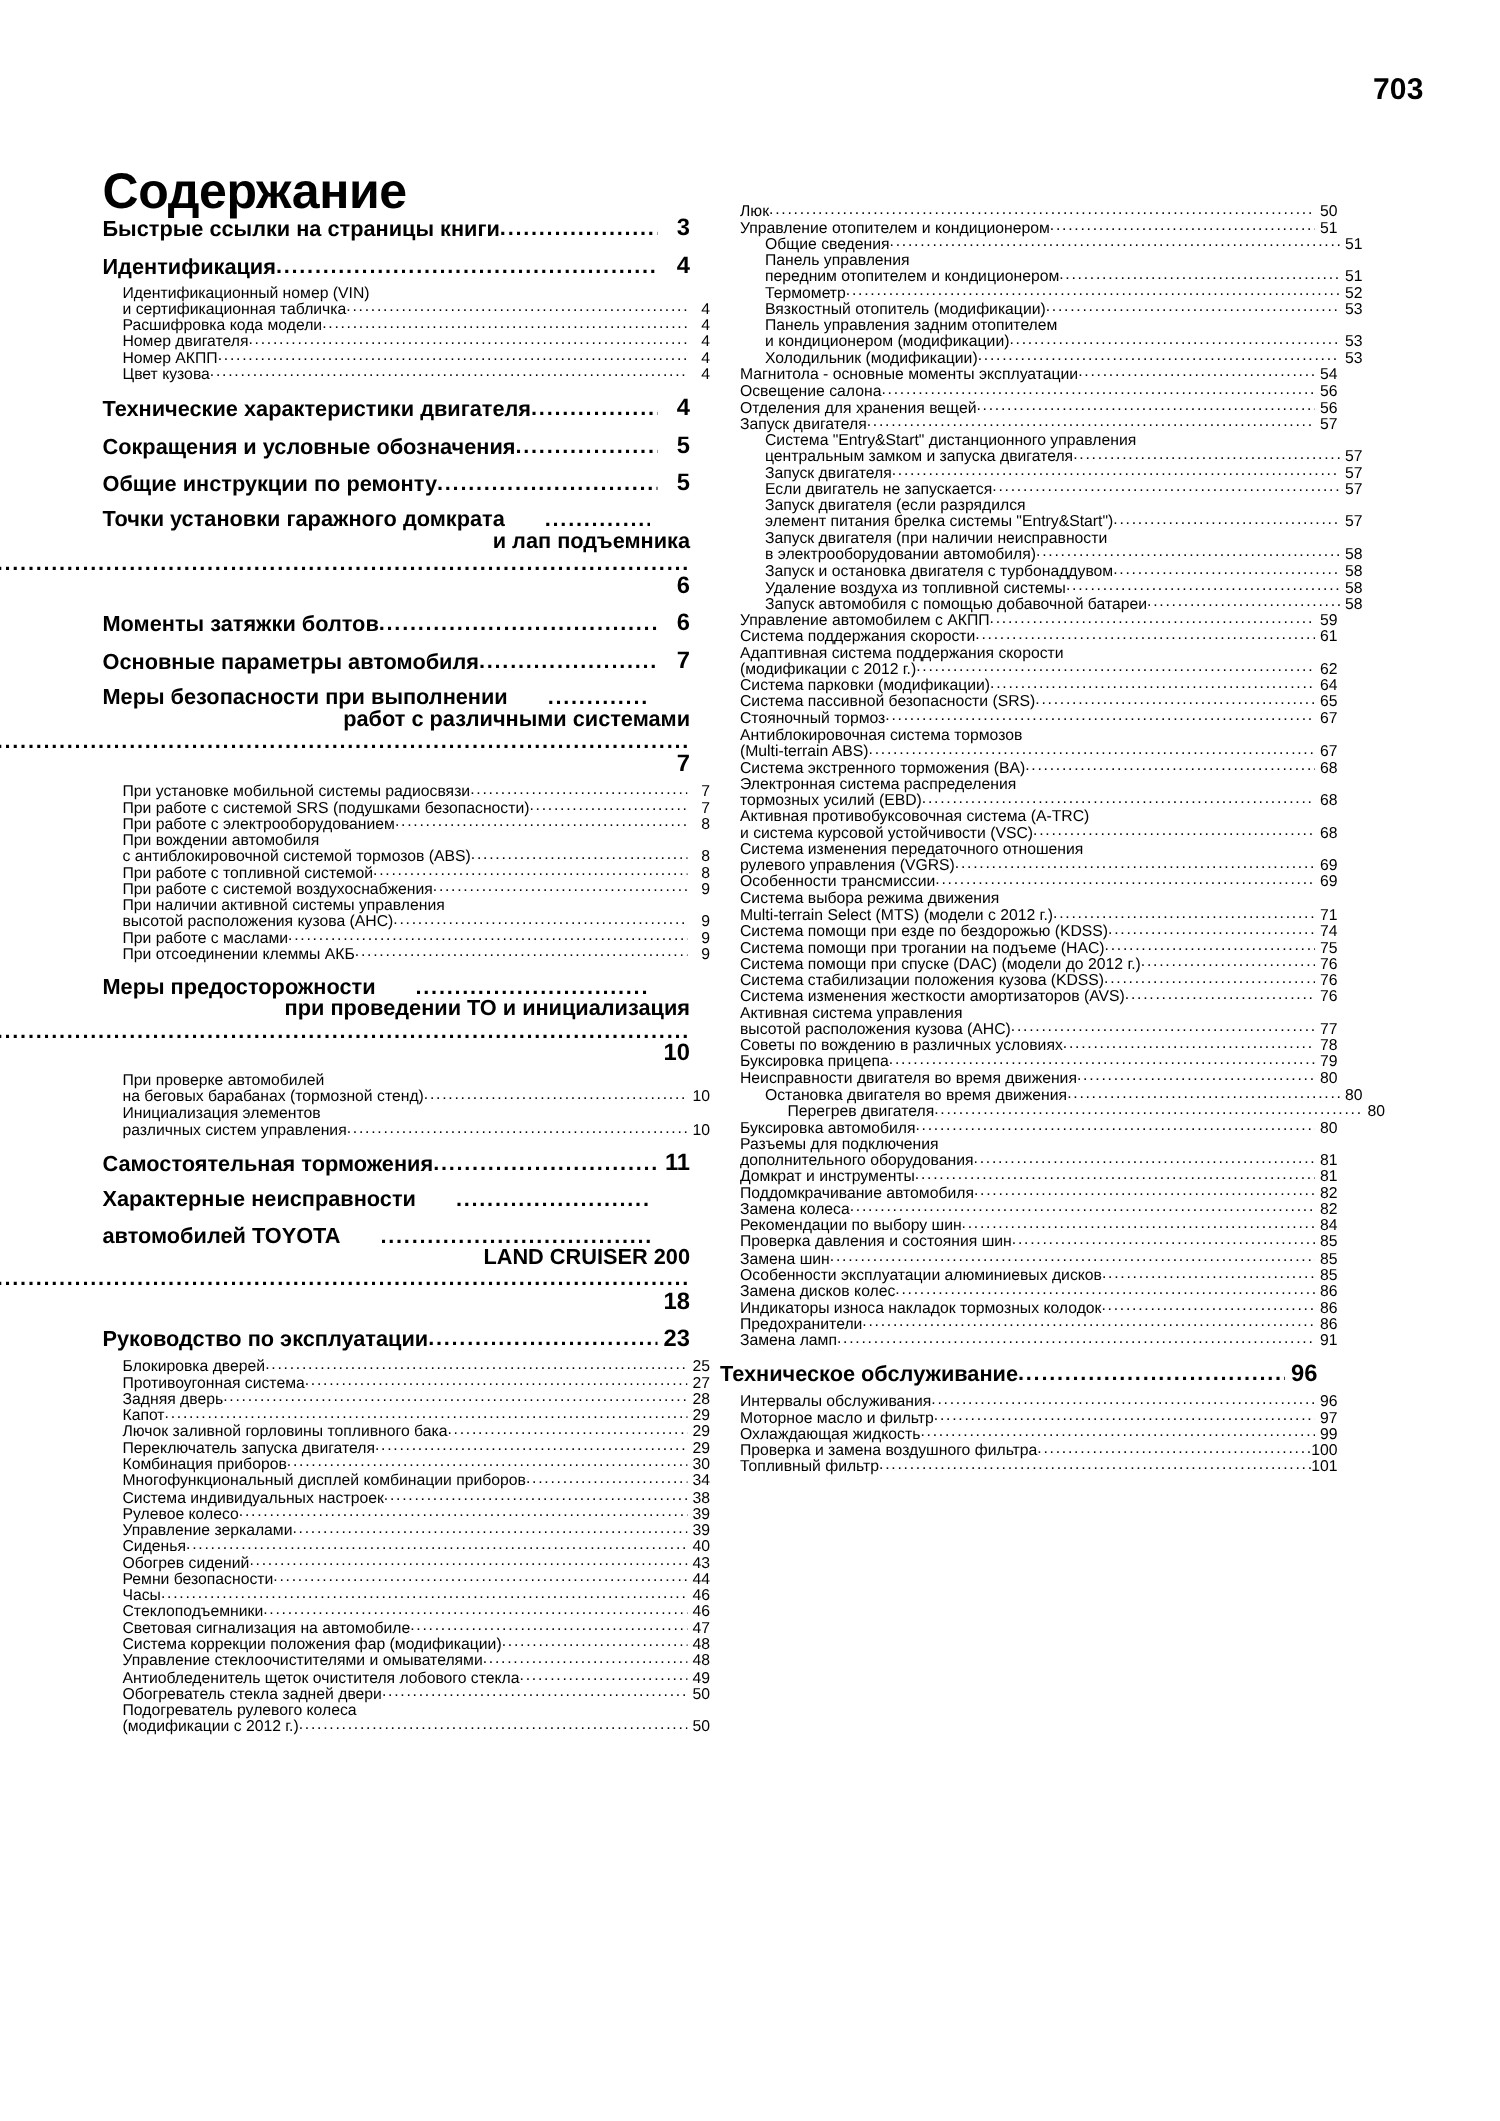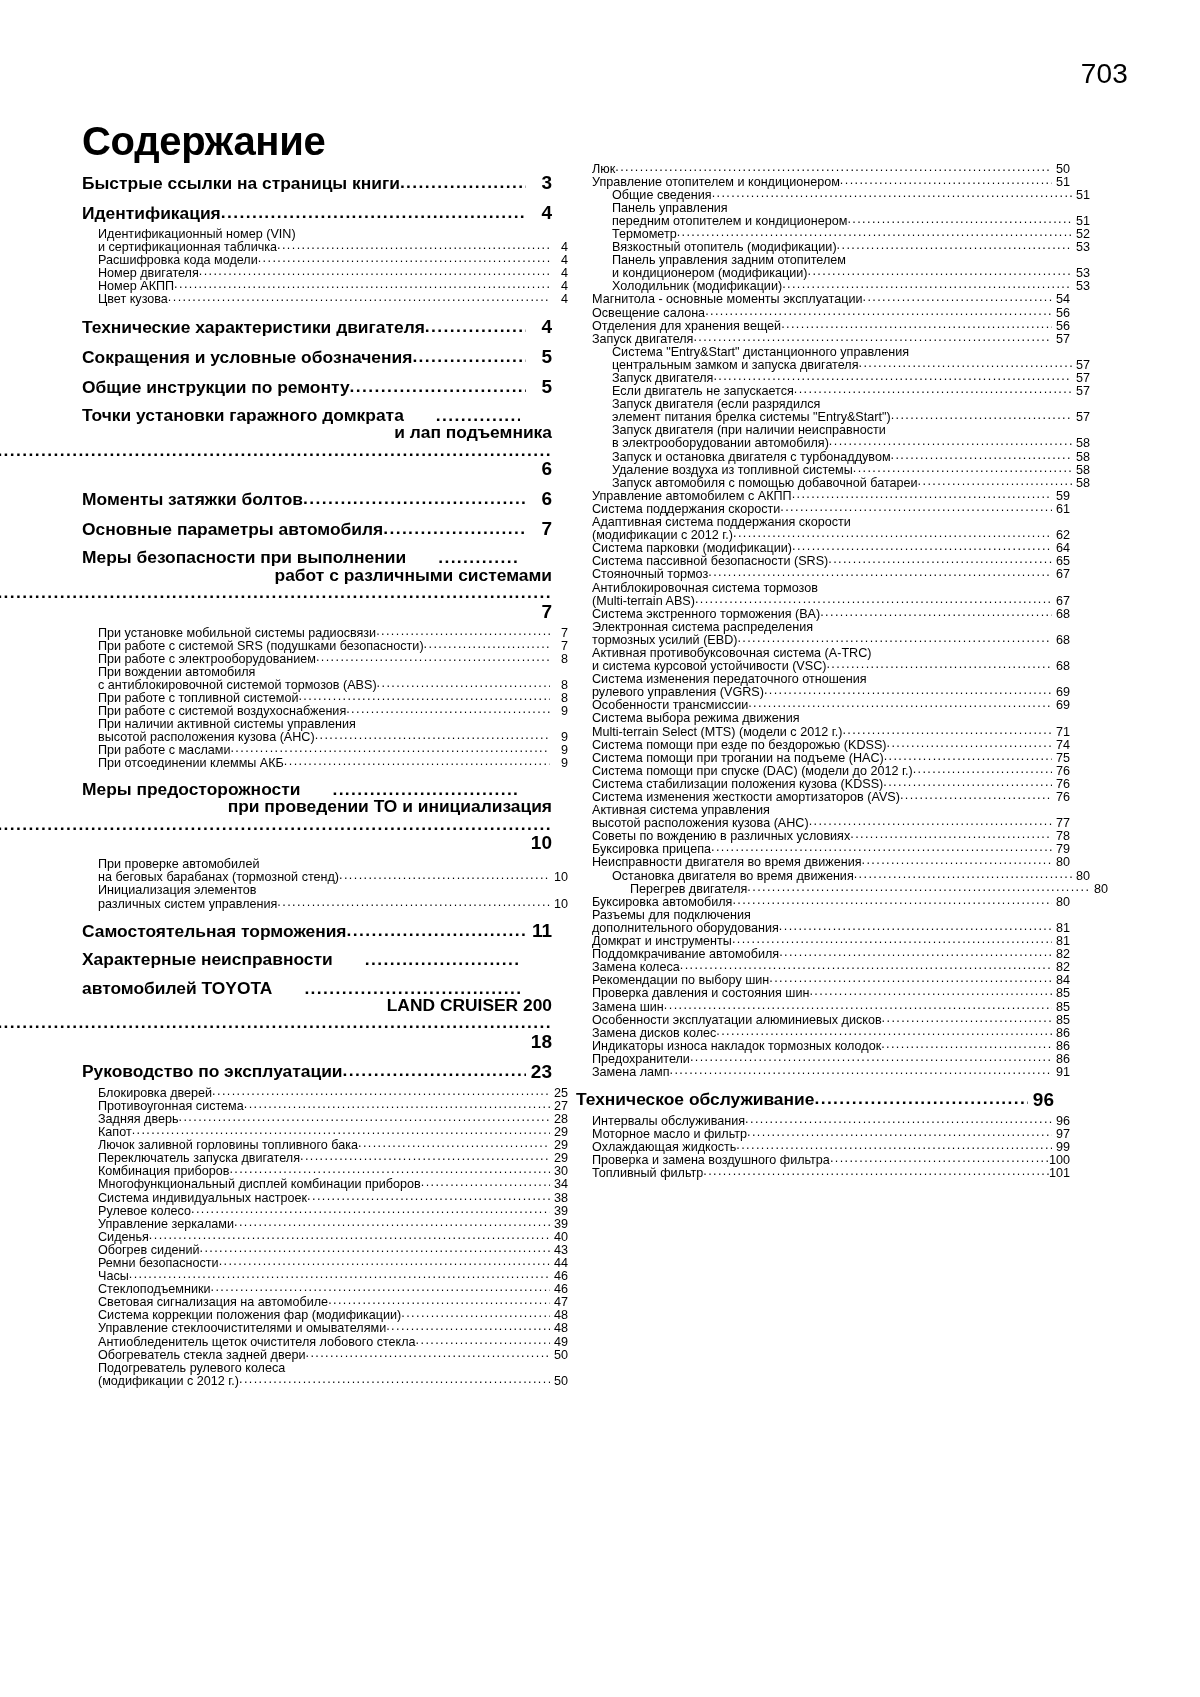--- a/index.html
+++ b/index.html
@@ -18,28 +18,28 @@
   .page {
     position: relative;
     width: 1200px;
     height: 1697px;
     box-sizing: border-box;
     padding: 0;
   }
   .folio {
     position: absolute;
     top: 58px;
-    right: 72px;
-    font-size: 28px;
-    font-weight: normal;
+    right: 61px;
+    font-size: 24px;
+    font-weight: bold;
     letter-spacing: 0.2px;
   }
   .title {
     position: absolute;
-    top: 92px;
+    top: 104px;
     left: 82px;
     font-size: 40px;
     font-weight: bold;
     letter-spacing: -0.3px;
   }
   .columns {
     position: absolute;
     top: 162px;
     left: 82px;
     width: 1040px;

